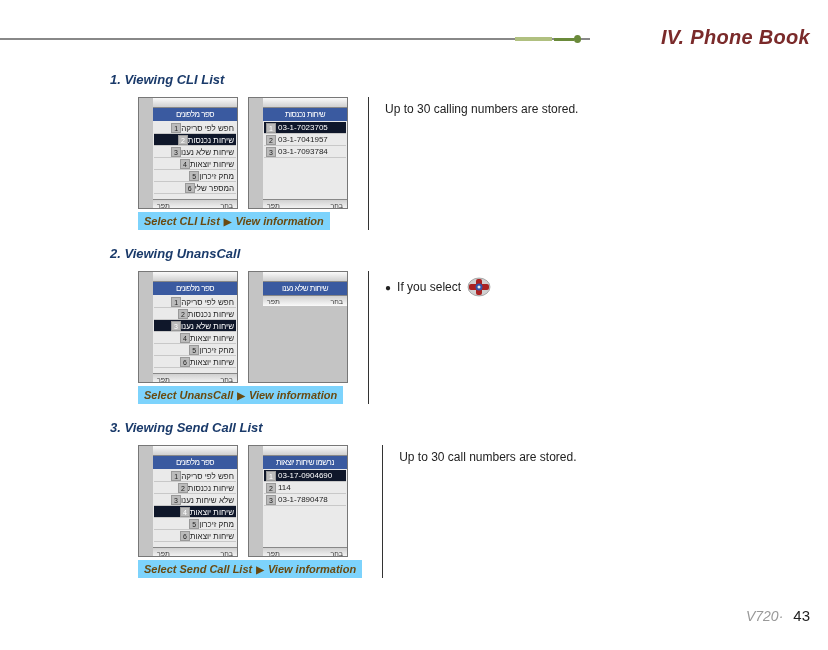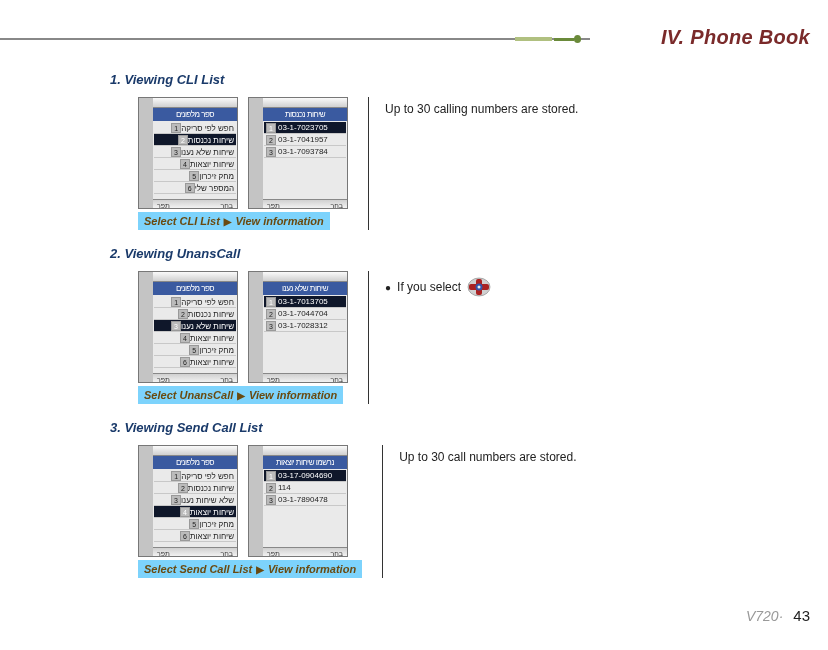--- a/index.html
+++ b/index.html
@@ -333,34 +333,20 @@
               </div>
             </div>
             <div class="phone-bot">
               <span>תפר</span>
               <span>בחר</span>
             </div>
           </div>
           <div class="phone-shot">
             <div class="phone-topbar"></div>
             <div class="phone-title">שיחות שלא נענו</div>
-            <div class="phone-body">
-              <div class="phone-line hl">
-                <span class="num">1</span>
-                <span>03-1-7013705</span>
-              </div>
-              <div class="phone-line">
-                <span class="num">2</span>
-                <span>03-1-7044704</span>
-              </div>
-              <div class="phone-line">
-                <span class="num">3</span>
-                <span>03-1-7028312</span>
-              </div>
-            </div>
             <div class="phone-bot">
               <span>תפר</span>
               <span>בחר</span>
             </div>
           </div>
         </div>
         <div class="caption-strip">
           <span>Select UnansCall</span>
           <span class="arrow">▶</span>
           <span>View information</span>

